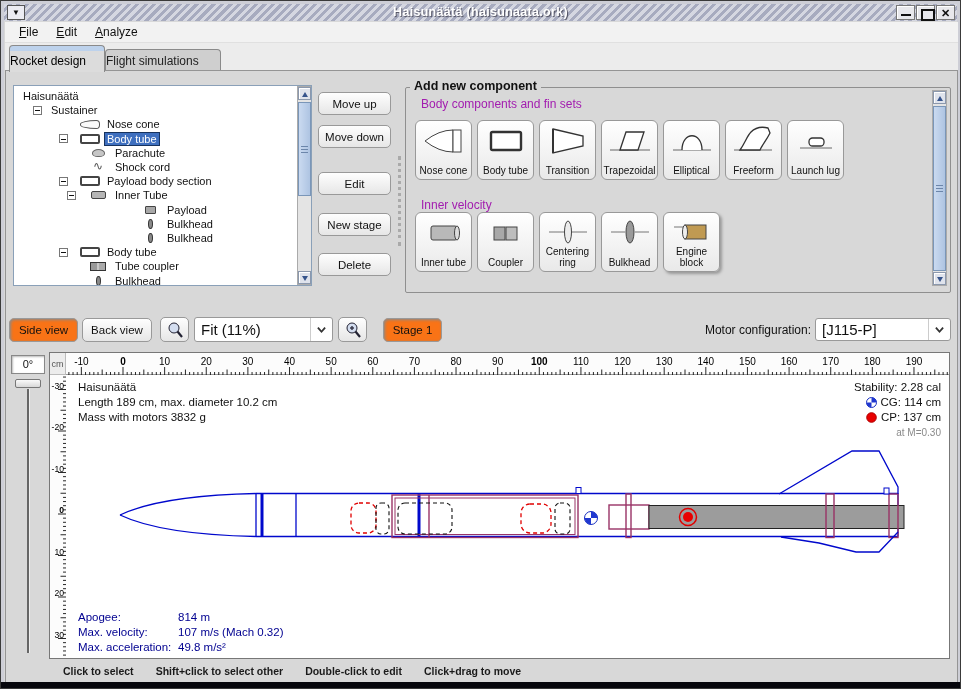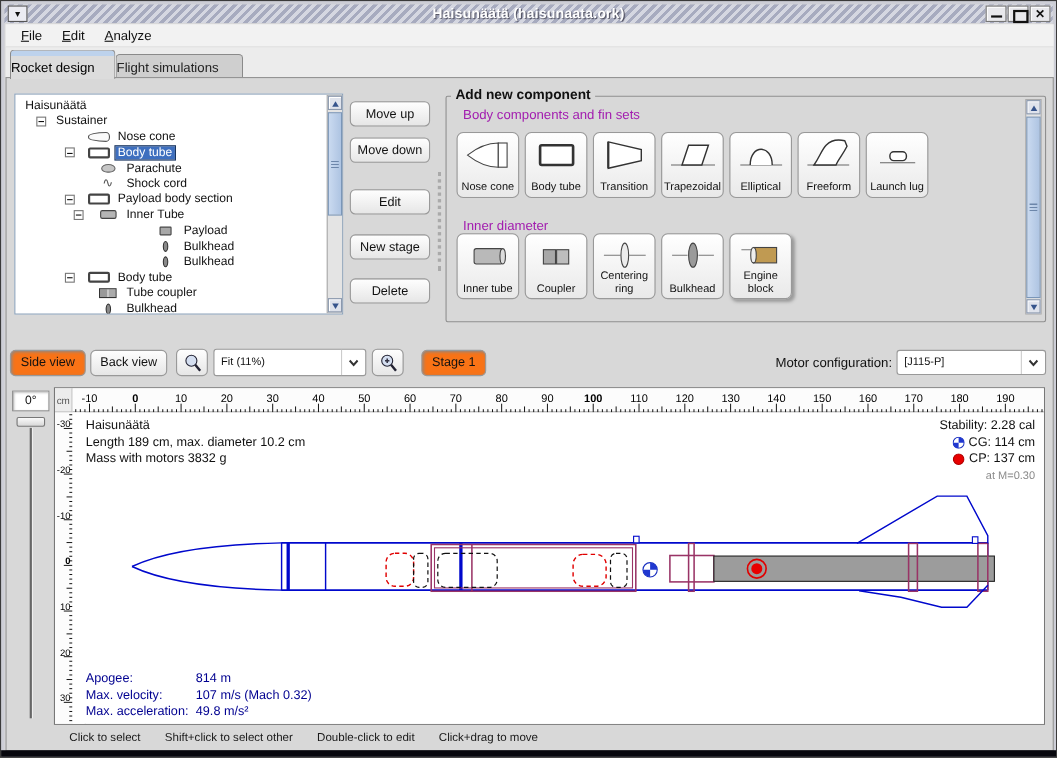--- a/index.html
+++ b/index.html
@@ -59,42 +59,42 @@
 .vsep{position:absolute;left:397px;top:155px;height:90px;width:0;border-left:3px dotted #aaa}
 
 .group{position:absolute;left:404px;top:86px;width:546px;height:206px;border:1px solid #8f8f8f;border-radius:2px}
 .legend{position:absolute;left:409px;top:78px;background:#d8d8d8;padding:0 4px;font-size:12.5px;font-weight:bold;color:#111}
 .seclabel{position:absolute;font-size:12px;color:#a21caf}
 .cbtn{position:absolute;width:57px;height:60px;background:linear-gradient(#fff,#e9e9e9);border:1px solid #999;border-radius:6px;display:flex;flex-direction:column;align-items:center;justify-content:flex-end;padding-bottom:3px}
 .cbtn .clabel{font-size:10px;line-height:10.5px;text-align:center;color:#111}
 .cbtn svg{position:absolute;top:4px;left:50%;transform:translateX(-50%)}
 .cbtn.shadow{box-shadow:2px 2px 3px #9a9a9a}
 
-.combo{position:absolute;background:#fff;border:1px solid #999;border-radius:3px;font-size:10px;display:flex;align-items:center}
+.combo{position:absolute;background:#fff;border:1px solid #999;border-radius:3px;font-size:15px;display:flex;align-items:center}
 .combo .cval{flex:1;padding-left:6px;color:#111}
 .combo .carrow{width:22px;height:100%;display:flex;align-items:center;justify-content:center;border-left:1px solid #ccc}
 .chev{width:9px;height:9px}
 .mlabel{position:absolute;font-size:12px;color:#111;text-align:right}
 
 .viewbox{position:absolute;left:48px;top:351px;width:901px;height:307px;border:1px solid #777;background:#fff}
 .corner{position:absolute;left:0;top:0;width:16px;height:22px;background:#ececec;border-right:1px solid #bbb;border-bottom:1px solid #bbb;font-size:9px;color:#555;text-align:center;line-height:22px}
 .hruler{position:absolute;left:16px;top:0;width:883px;height:22px;background:#fcfcfc;border-bottom:1px solid #999}
 .vruler{position:absolute;left:0;top:22px;width:28px;height:283px;background:#fcfcfc;border-right:1px solid #999}
 .canvas{position:absolute;left:16px;top:22px;width:883px;height:283px;background:#fff}
 .anglebox{position:absolute;left:10px;top:354px;width:34px;height:19px;background:#fff;border:1px solid #888;box-shadow:inset 1px 1px 2px #bbb;font-size:11px;text-align:center;line-height:17px;color:#111}
 .sl-track{position:absolute;left:26px;top:388px;width:2px;height:264px;background:#666;box-shadow:1px 0 0 #eee}
 .sl-handle{position:absolute;left:14px;top:378px;width:26px;height:9px;background:linear-gradient(#fafafa,#d8d8d8);border:1px solid #777;border-radius:2px}
 .info{position:absolute;left:12px;top:5px;font-size:11.5px;line-height:15px;color:#111}
 .stab{position:absolute;right:8px;top:5px;font-size:11.5px;line-height:15px;color:#111;text-align:right}
 .stab .dim{font-size:10px;color:#8a8a8a}
 .stab .irow{display:flex;align-items:center;justify-content:flex-end;gap:4px}
 .flight{position:absolute;left:12px;top:235px;font-size:11.5px;line-height:15px;color:#000090}
 .flight .frow{display:flex}
 .flight .fl{width:100px}
-.statusbar{position:absolute;left:10px;top:664px;width:940px;height:16px;display:flex;gap:22px;padding-left:52px;font-size:10.5px;font-weight:normal;color:#1a1a1a}
+.statusbar{position:absolute;left:10px;top:664px;width:940px;height:16px;display:flex;gap:22px;padding-left:52px;font-size:10.5px;font-weight:bold;color:#1a1a1a}
 .blackstrip{position:absolute;left:0;bottom:0;width:959px;height:6px;background:#07070d;z-index:9}
 svg text{font-family:"Liberation Sans",sans-serif}
 </style>
 </head>
 <body>
 
 <div class="win">
 
   <div class="titlebar">
     <div class="winicon">▼</div>
@@ -293,21 +293,21 @@
     <span class="clabel">Elliptical</span>
     </div>
   <div class="cbtn" style="left:786px;top:119px">
     <svg width="44" height="32" viewBox="0 0 44 32">
         <line x1="6" y1="23" x2="38" y2="23" stroke="#666"></line>
         <rect x="15" y="13" width="15" height="8" rx="3.5" fill="#fff" stroke="#333" stroke-width="1.3"></rect>
       </svg>
     <span class="clabel">Launch lug</span>
     </div>
 
-  <div class="seclabel" style="left:420px;top:197px">Inner diameter</div>
+  <div class="seclabel" style="left:420px;top:197px">Inner velocity</div>
 
   <div class="cbtn" style="left:414px;top:211px">
     <svg width="44" height="32" viewBox="0 0 44 32">
         <rect x="9" y="9" width="26" height="14" rx="2" fill="#b9b9b9" stroke="#444"></rect>
         <ellipse cx="35" cy="16" rx="2.5" ry="7" fill="#ddd" stroke="#444"></ellipse>
       </svg>
     <span class="clabel">Inner tube</span>
     </div>
   <div class="cbtn" style="left:476px;top:211px">
     <svg width="44" height="32" viewBox="0 0 44 32">

